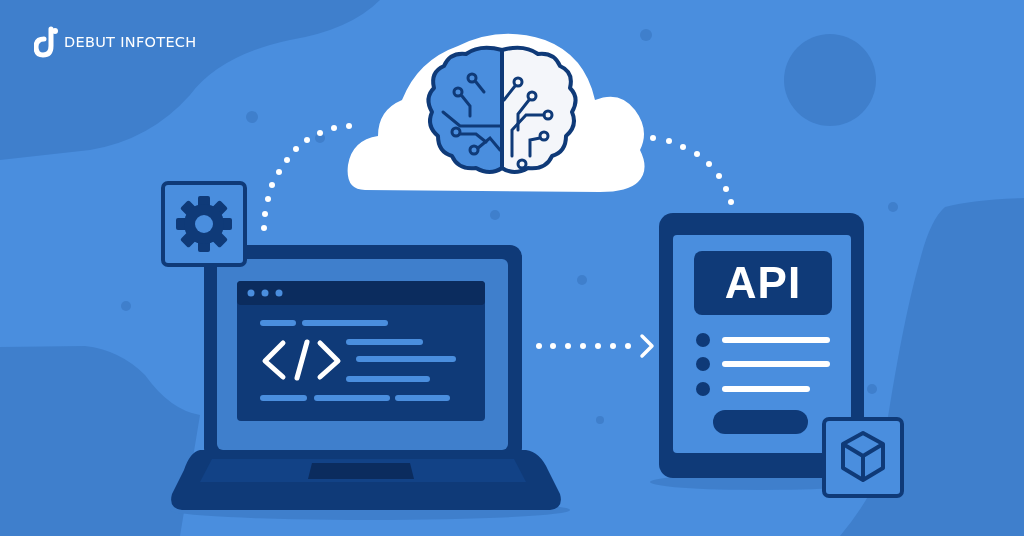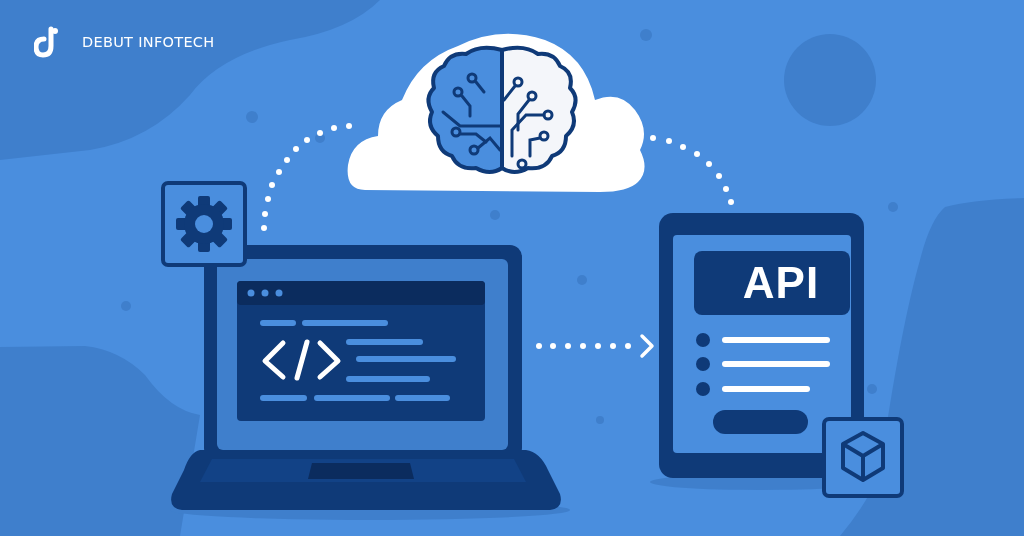--- a/index.html
+++ b/index.html
@@ -1,21 +1,21 @@
 <!DOCTYPE html>
 <html><head>
 <meta charset="utf-8">
 <style>
   html, body { margin: 0; padding: 0; }
   body { width: 1024px; height: 536px; overflow: hidden; background: #4a8ede; position: relative; font-family: "DejaVu Sans", sans-serif; }
   .scene { position: absolute; left: 0; top: 0; width: 1024px; height: 536px; }
-  .brand { position: absolute; left: 34px; top: 26px; display: flex; align-items: center; gap: 20px; }
+  .brand { position: absolute; left: 34px; top: 26px; display: flex; align-items: center; gap: 2px; }
   .brand-text { color: #ffffff; font-family: "DejaVu Sans", sans-serif; font-size: 14.5px; letter-spacing: 0.3px; font-weight: 500; }
   .api-label { position: absolute; left: 694px; top: 251px; width: 138px; height: 64px; background: #0f3a78; border-radius: 8px;
-    color: #ffffff; font-family: "Liberation Sans", sans-serif; font-weight: 700; font-size: 44px; display: flex; align-items: center; justify-content: center; letter-spacing: 1px; padding-left: 18px; }
+    color: #ffffff; font-family: "Liberation Sans", sans-serif; font-weight: 700; font-size: 44px; display: flex; align-items: center; justify-content: center; letter-spacing: 1px; }
 </style>
 </head>
 <body>
 
 <svg class="scene" viewBox="0 0 1024 536" width="1024" height="536" xmlns="http://www.w3.org/2000/svg">
 
   <g>
     <path d="M0 0 L380 0 Q350 30 290 40 Q220 55 190 95 Q150 140 90 150 L0 160 Z" fill="#3f7fcc"></path>
     <path d="M0 347 L85 346 Q120 350 145 375 Q170 410 200 415 L180 536 L0 536 Z" fill="#3f7fcc"></path>
     <path d="M945 207 Q970 200 1024 198 L1024 536 L840 536 Q870 500 880 470 Q900 330 920 260 Q930 220 945 207 Z" fill="#3f7fcc"></path>

